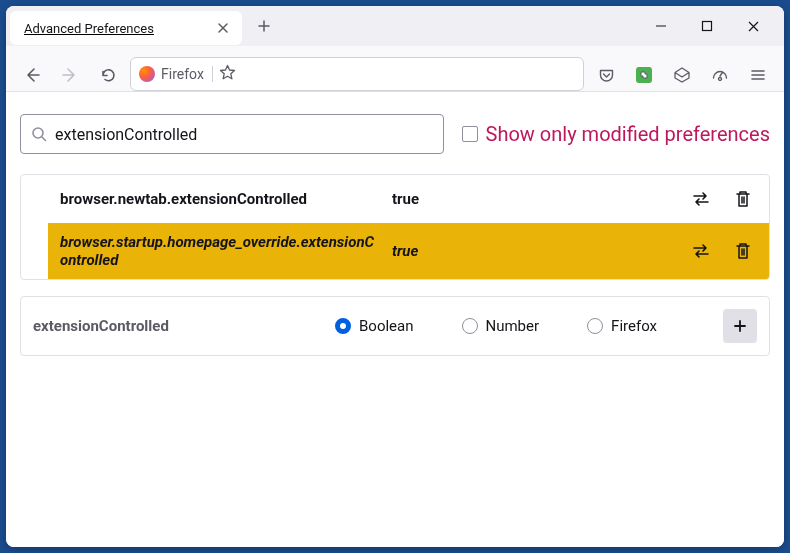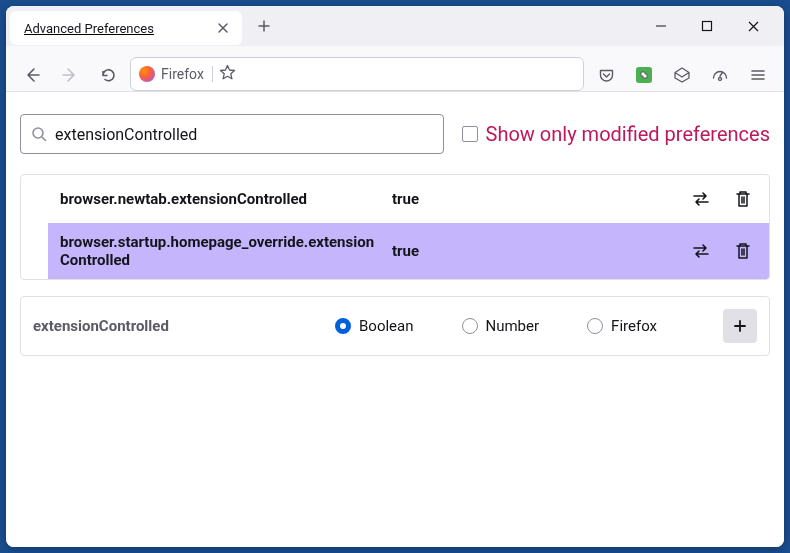--- a/index.html
+++ b/index.html
@@ -23,21 +23,21 @@
   .star-btn { cursor:pointer; }
   .content { flex:1; background:#fff; padding: 22px 14px; overflow:auto; }
   .search-row { display:flex; align-items:center; gap: 18px; margin-bottom: 20px; }
   .search-box { flex:1; height: 40px; border:1px solid #8f8f9d; border-radius:4px; display:flex; align-items:center; padding: 0 10px; gap:8px; }
   .search-box input { border:none; outline:none; font-size:16px; flex:1; color:#15141a; background:transparent; }
   .checkbox-wrap { display:flex; align-items:center; gap:8px; cursor:pointer; }
   .checkbox-box { width:16px; height:16px; border:1px solid #8f8f9d; border-radius:2px; }
   .checkbox-label { font-size:20px; color:#be185d; }
   .pref-list { border:1px solid #e0e0e6; border-radius:4px; overflow:hidden;padding-left:27px; }
   .pref-row { display:flex; align-items:center; padding: 10px 12px; gap: 12px; min-height:48px; }
-  .pref-row.alt { background:#c4b5fd; }
+  .pref-row.alt { background:#eab308;font-style:italic; }
   .pref-name { width: 320px; font-size:15px; font-weight:700; color:#15141a; word-break:break-word; }
   .pref-value { flex:1; font-size:15px; font-weight:700; color:#15141a; }
   .pref-actions { display:flex; gap:14px; }
   .icon-btn { width:28px; height:28px; display:flex; align-items:center; justify-content:center; cursor:pointer; border-radius:4px; }
   .new-pref-row { border:1px solid #e0e0e6; border-radius:4px; margin-top: 16px; display:flex; align-items:center; padding: 12px; gap:12px; }
   .new-pref-name { width: 290px; font-size:15px; font-weight:700; color:#5b5b66; }
   .radio-group { flex:1; display:flex; gap:48px; }
   .radio-opt { display:flex; align-items:center; gap:8px; cursor:pointer; }
   .radio-circle { width:16px; height:16px; border:1px solid #8f8f9d; border-radius:50%; display:flex; align-items:center; justify-content:center; }
   .radio-circle.checked { border:5px solid #0060df; }

